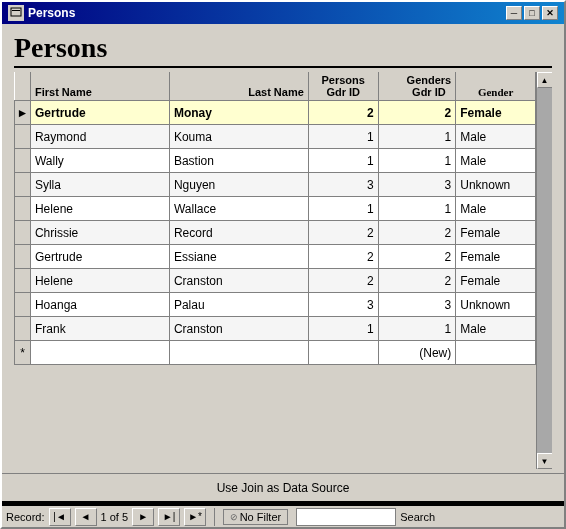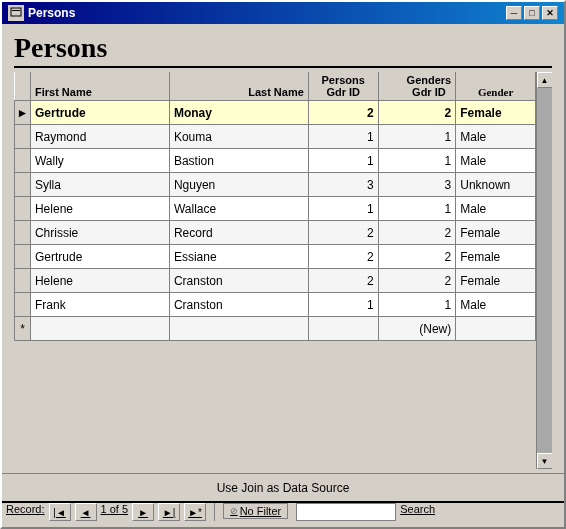--- a/index.html
+++ b/index.html
@@ -181,26 +181,25 @@
       flex-shrink: 0;
     }
     .status-message {
       font-size: 12px;
       color: #000;
     }
     .nav-bar {
       height: 26px;
       background: #d4d0c8;
       display: flex;
-      align-items: flex-start;
+      align-items: center;
       padding: 0 4px;
       gap: 4px;
-      border-top: 2px solid #000000;
+      border-top: 5px solid #000000;
       flex-shrink: 0;
-      text-decoration: underline;
     }
     .nav-label {
       font-size: 11px;
       color: #000;
     }
     .nav-btn {
       width: 22px;
       height: 18px;
       background: #d4d0c8;
       border: 1px solid #fff;
@@ -353,20 +352,28 @@
               <tr>
                 <td class="row-indicator"></td>
                 <td>Helene</td>
                 <td>Cranston</td>
                 <td class="numeric">2</td>
                 <td class="numeric">2</td>
                 <td>Female</td>
               </tr>
               <tr>
                 <td class="row-indicator"></td>
+                <td>Hoanga</td>
+                <td>Palau</td>
+                <td class="numeric">3</td>
+                <td class="numeric">3</td>
+                <td>Unknown</td>
+              </tr>
+              <tr>
+                <td class="row-indicator"></td>
                 <td>Frank</td>
                 <td>Cranston</td>
                 <td class="numeric">1</td>
                 <td class="numeric">1</td>
                 <td>Male</td>
               </tr>
               <tr class="new-row">
                 <td class="row-indicator">*</td>
                 <td></td>
                 <td></td>

